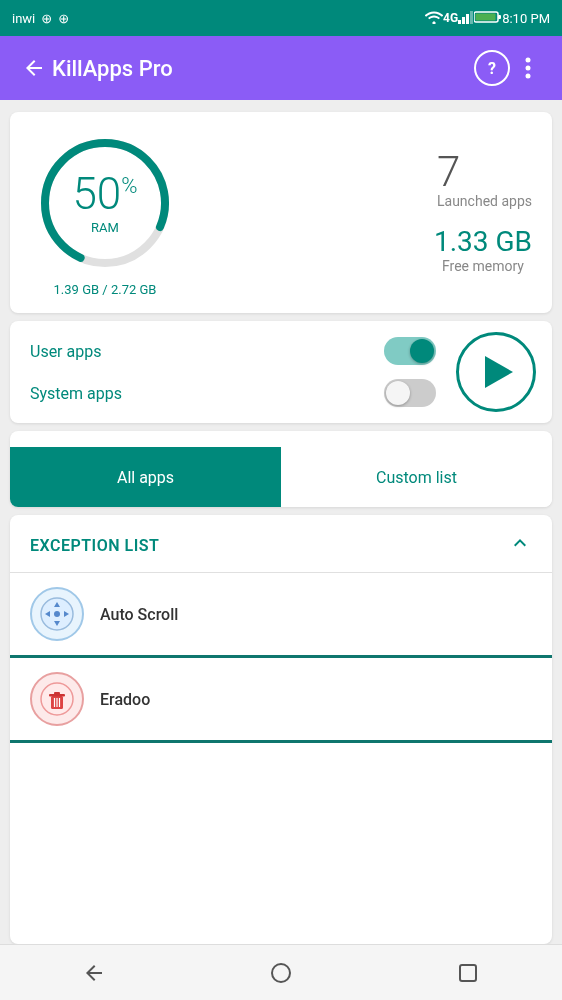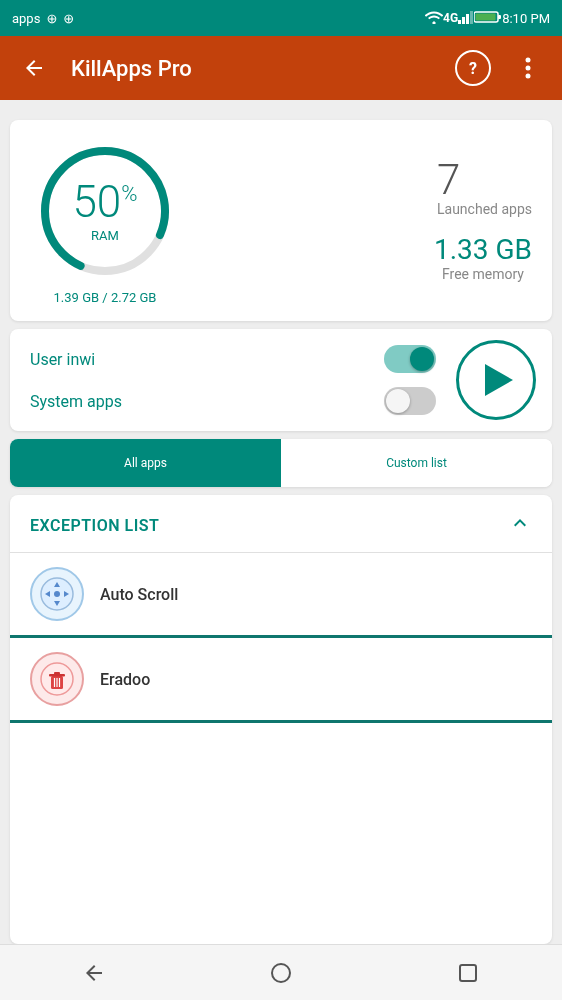--- a/index.html
+++ b/index.html
@@ -22,26 +22,26 @@
       justify-content: space-between;
       padding: 0 12px;
       color: white;
       font-size: 13px;
     }
     .status-left { display: flex; align-items: center; gap: 6px; }
     .status-right { display: flex; align-items: center; font-size: 13px; }
 
     
     .top-bar {
-      background: #c2410c;
+      background: #8b5cf6;
       height: 64px;
       display: flex;
       align-items: center;
       padding: 0 16px;
-      gap: 19px;
+      gap: 0;
     }
     .top-bar-title {
       color: white;
       font-size: 22px;
       font-weight: 500;
       flex: 1;
     }
     .top-bar-icon {
       color: white;
       font-size: 22px;
@@ -60,21 +60,21 @@
     }
 
     
     .main-content {
       flex: 1;
       background: #eeeeee;
       overflow: hidden;
       display: flex;
       flex-direction: column;
       gap: 8px;
-      padding: 20px 10px 0 10px;
+      padding: 12px 10px 0 10px;
     }
 
     
     .ram-card {
       background: white;
       border-radius: 8px;
       padding: 16px 20px;
       display: flex;
       align-items: center;
       gap: 16px;
@@ -225,26 +225,27 @@
     
     .tabs-card {
       background: white;
       border-radius: 8px;
       display: flex;
       box-shadow: 0 1px 3px rgba(0,0,0,0.1);
       overflow: hidden;
     }
     .tab-btn {
       flex: 1;
-      height: 48px;
+      height: 60px;
       display: flex;
       align-items: center;
       justify-content: center;
-      font-size: 12px;
+      font-size: 16px;
       cursor: pointer;
+      margin-top: 16px;
     }
     .tab-btn.active {
       background: #00897B;
       color: white;
     }
     .tab-btn.inactive {
       background: white;
       color: #00897B;
     }
 
@@ -323,21 +324,21 @@
       justify-content: center;
       width: 48px;
       height: 48px;
     }
   </style>
 </head>
 <body>
 
 <div class="status-bar">
   <div class="status-left">
-    <span>apps</span>
+    <span>inwi</span>
     <span>⊕</span>
     <span>⊕</span>
   </div>
   <div class="status-right">
     <span>
       <svg width="18" height="14" viewBox="0 0 18 14" fill="white">
         <path d="M9 11l2 2-2 2-2-2 2-2z"></path>
         <path d="M9 7.5C10.8 7.5 12.4 8.2 13.6 9.3l1.4-1.4C13.4 6.4 11.3 5.5 9 5.5s-4.4.9-6 2.4l1.4 1.4C5.6 8.2 7.2 7.5 9 7.5z"></path>
         <path d="M9 3.5c3.1 0 5.9 1.3 7.9 3.3l1.4-1.4C16.1 3.2 12.8 1.5 9 1.5S1.9 3.2-.3 5.4l1.4 1.4C3.1 4.8 5.9 3.5 9 3.5z"></path>
       </svg>
@@ -409,21 +410,21 @@
       <div>
         <div class="free-memory-value">1.33 GB</div>
         <div class="free-memory-label">Free memory</div>
       </div>
     </div>
   </div>
 
   <div class="toggle-card">
     <div class="toggle-section">
       <div class="toggle-row">
-        <span class="toggle-row-label">User inwi</span>
+        <span class="toggle-row-label">User apps</span>
         <div class="toggle-switch on">
           <div class="toggle-knob"></div>
         </div>
       </div>
       <div class="toggle-row">
         <span class="toggle-row-label">System apps</span>
         <div class="toggle-switch off">
           <div class="toggle-knob"></div>
         </div>
       </div>

